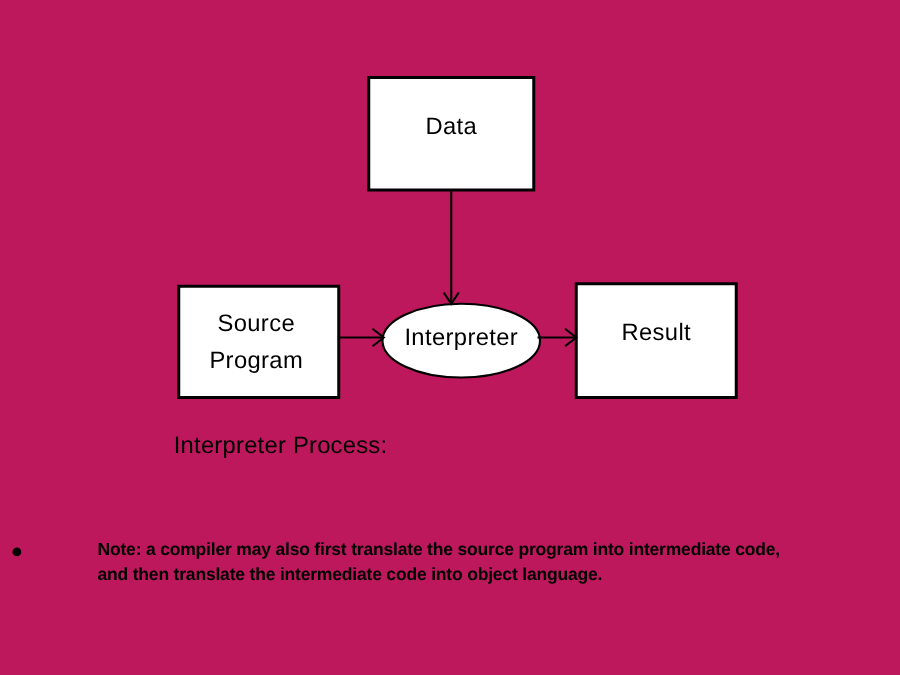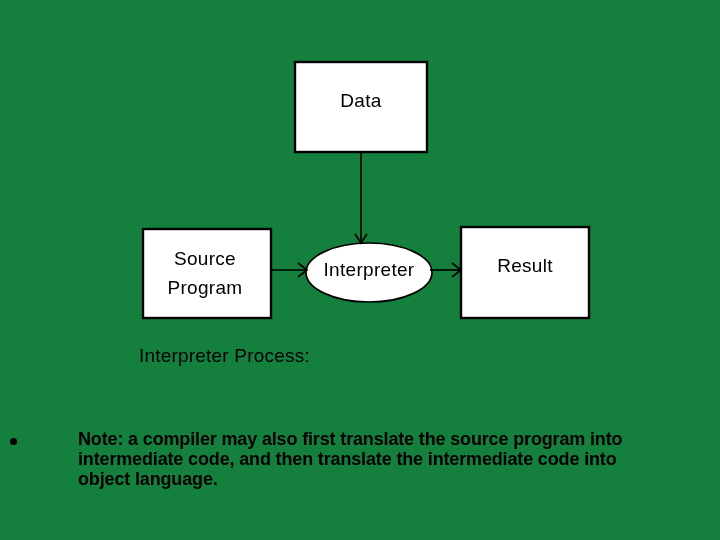--- a/index.html
+++ b/index.html
@@ -4,21 +4,21 @@
 <style>
   html, body {
     margin: 0;
     padding: 0;
     background: #ffffff;
   }
   #page {
     position: relative;
     width: 720px;
     height: 540px;
-    background: #15803d;
+    background: #be185d;
     overflow: hidden;
     font-family: "Liberation Sans", sans-serif;
   }
 
   
   #diagram {
     position: absolute;
     left: 0;
     top: 0;
     width: 720px;
@@ -82,21 +82,21 @@
     height: 7px;
     border-radius: 50%;
     background: #000000;
   }
   #note-text {
     position: absolute;
     left: 78px;
     top: 4px;
     width: 560px;
     font-family: "Liberation Sans", sans-serif;
-    font-size: 18px;
+    font-size: 14px;
     font-weight: bold;
     line-height: 20px;
     color: #000000;
     letter-spacing: -0.15px;
   }
 </style>
 </head>
 <body>
 
 <div id="page">

